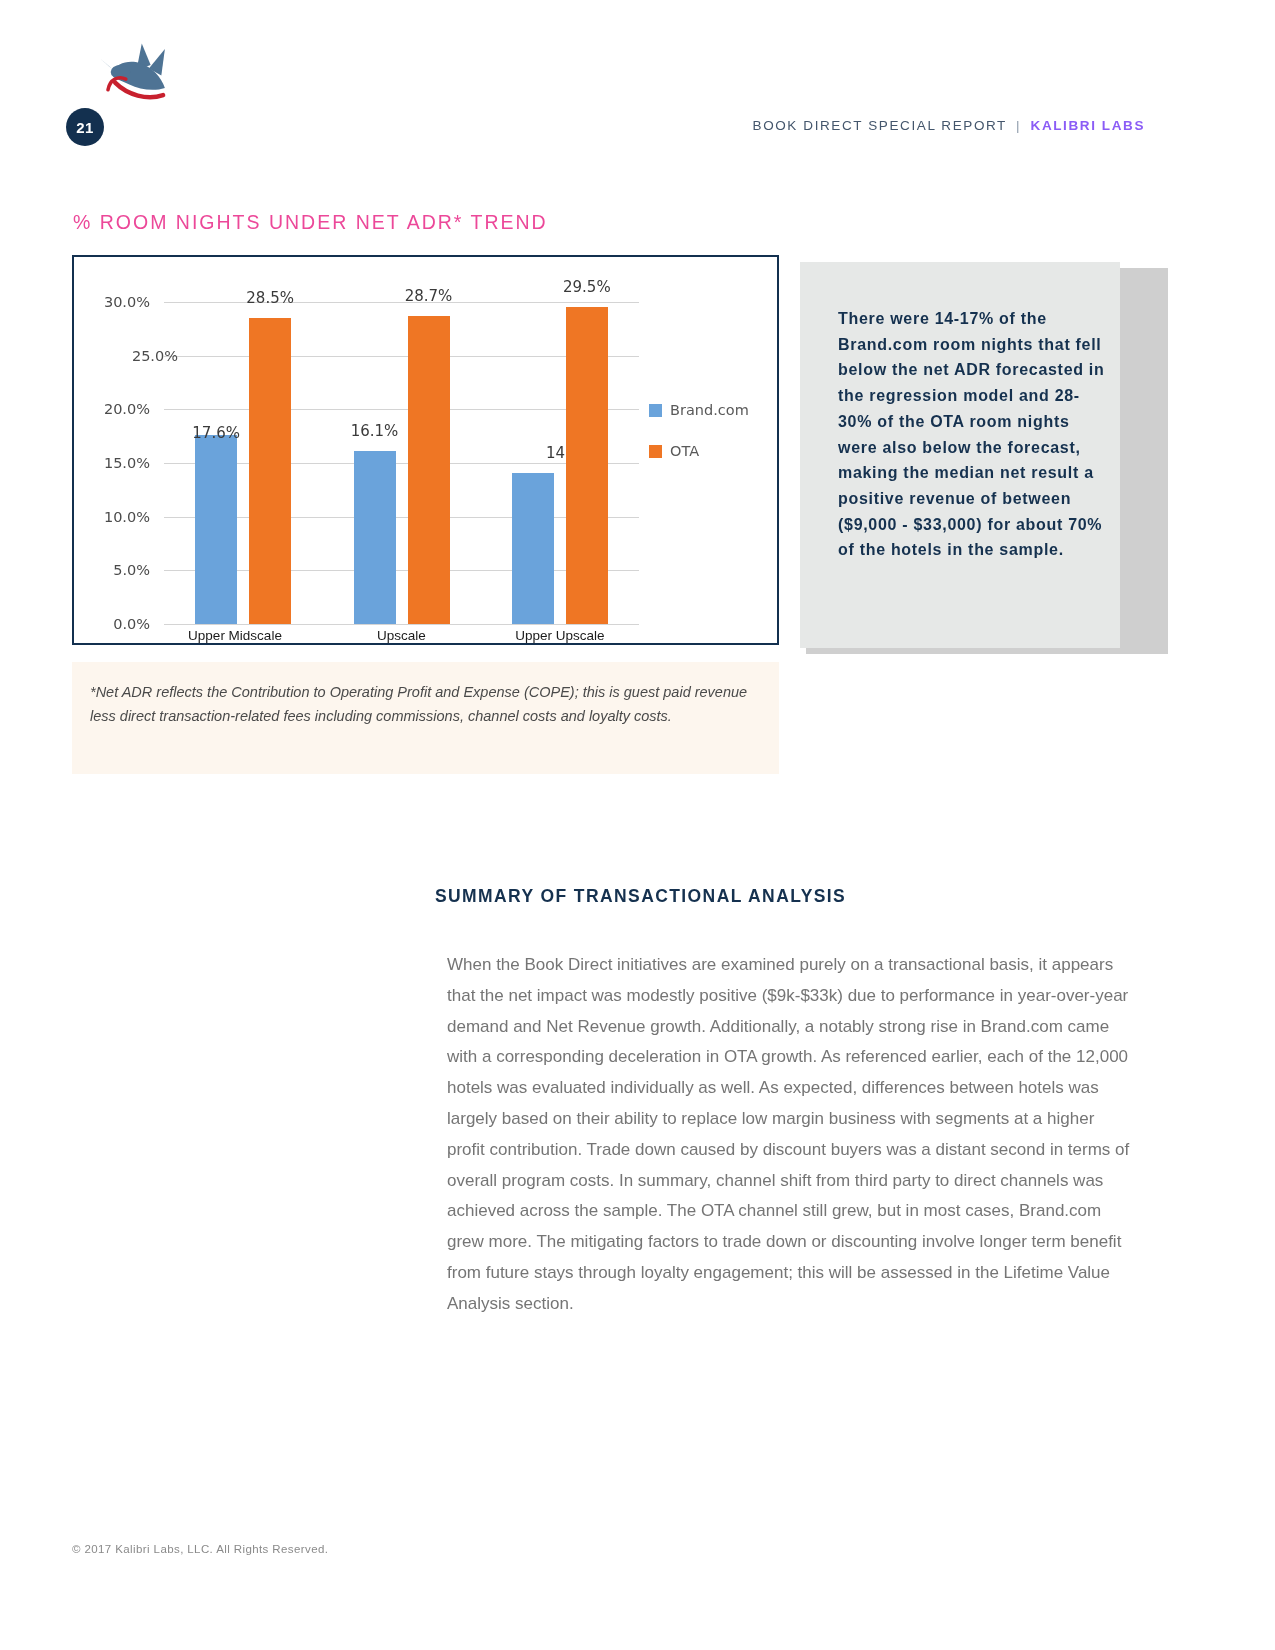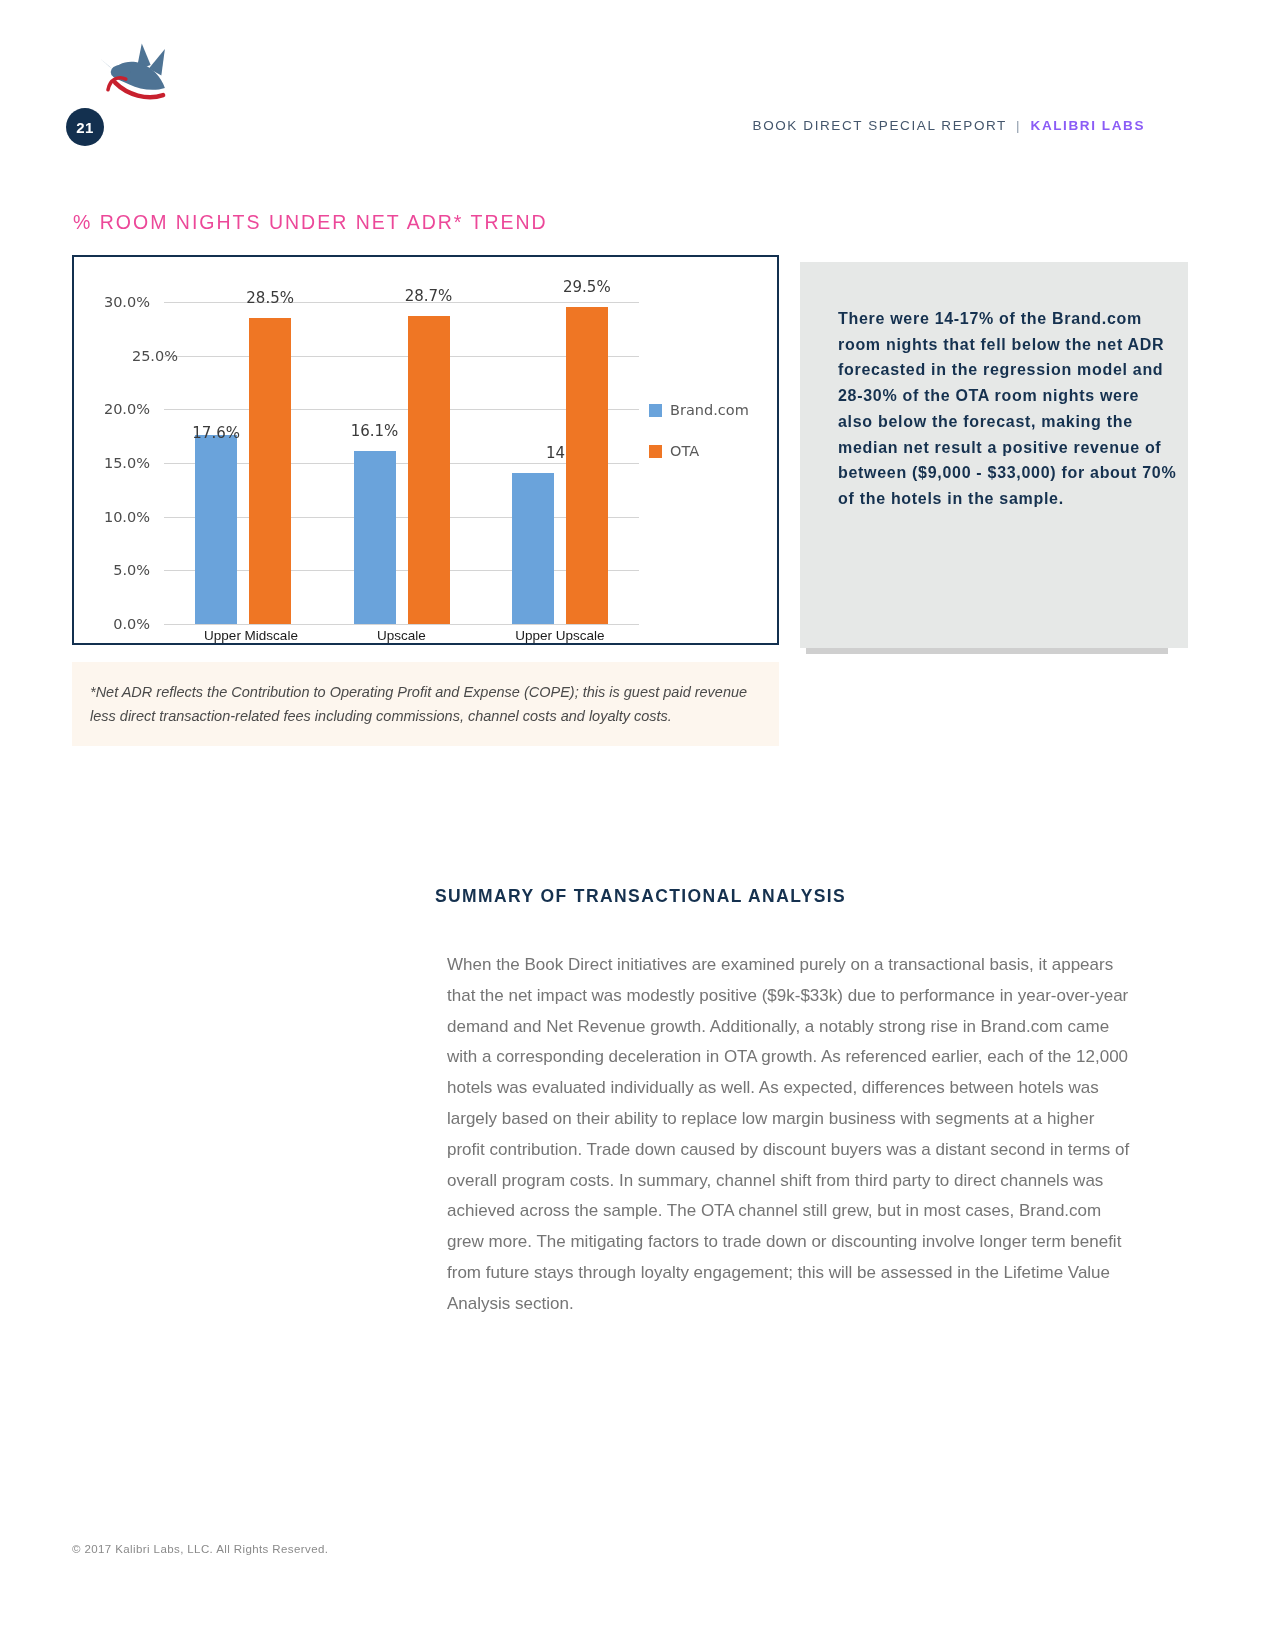--- a/index.html
+++ b/index.html
@@ -69,38 +69,38 @@
   }
 
   #legend{ position:absolute; left:575px; top:145px; }
   .legend-row{ display:flex; align-items:center; margin-bottom:25px; }
   .legend-swatch{ width:13px; height:13px; margin-right:8px; }
   .legend-text{ font-size:14.5px; color:#595959; font-family:"DejaVu Sans", sans-serif; }
 
   
   #footnote{
     position:absolute; left:72px; top:662px;
-    width:707px; height:84px;
+    width:707px; height:112px;
     background:#fdf6ee; box-sizing:border-box;
     padding:18px 22px 0 18px;
   }
   #footnote p{
     margin:0; font-style:italic; font-size:14.5px;
     line-height:24px; color:#4a4a4a;
     font-family:"Liberation Sans", sans-serif;
   }
 
   
   #callout-shadow{
     position:absolute; left:806px; top:268px;
     width:362px; height:386px; background:#cfcfcf;
   }
   #callout{
     position:absolute; left:800px; top:262px;
-    width:388px; height:386px; background:#e6e8e7;
+    width:320px; height:386px; background:#e6e8e7;
     box-sizing:border-box; padding:44px 10px 0 38px;
   }
   #callout p{
     margin:0; font-size:16px; line-height:25.7px;
     letter-spacing:.7px; color:#15314f; font-weight:bold;
   }
 
   
   #summary-heading{
     position:absolute; left:435px; top:886px;
@@ -159,21 +159,21 @@
       <div class="gridline" style="left: 90px; width: 475px; top: 152.333px;"></div>
       <div class="ytick" style="top: 152.333px; left: 0px; width: 76px;">20.0%</div>
       <div class="gridline" style="left: 90px; width: 475px; top: 98.6667px;"></div>
       <div class="ytick" style="top: 98.6667px; left: 0px; width: 76px; margin-left: 28px;">25.0%</div>
       <div class="gridline" style="left: 90px; width: 475px; top: 45px;"></div>
       <div class="ytick" style="top: 45px; left: 0px; width: 76px;">30.0%</div>
       <div class="bar brand" style="left: 121.167px; width: 42px; height: 188.907px; bottom: 19px; background: rgb(106, 163, 219);"></div>
       <div class="barlabel" style="left: 142.167px; top: 167px;">17.6%</div>
       <div class="bar ota" style="left: 175.167px; width: 42px; height: 305.9px; bottom: 19px; background: rgb(239, 118, 36);"></div>
       <div class="barlabel" style="left: 196.167px; top: 32.1px;">28.5%</div>
-      <div class="xlabel" style="left: 177px; top: 371px;">Upper Midscale</div>
+      <div class="xlabel" style="left: 161px; top: 371px;">Upper Midscale</div>
       <div class="bar brand" style="left: 279.5px; width: 42px; height: 172.807px; bottom: 19px; background: rgb(106, 163, 219);"></div>
       <div class="barlabel" style="left: 300.5px; top: 165.193px;">16.1%</div>
       <div class="bar ota" style="left: 333.5px; width: 42px; height: 308.047px; bottom: 19px; background: rgb(239, 118, 36);"></div>
       <div class="barlabel" style="left: 354.5px; top: 29.9533px;">28.7%</div>
       <div class="xlabel" style="left: 327.5px; top: 371px;">Upscale</div>
       <div class="bar brand" style="left: 437.833px; width: 42px; height: 151.34px; bottom: 19px; background: rgb(106, 163, 219);"></div>
       <div class="barlabel" style="left: 458.833px; top: 186.66px; margin-left: 37px;">14.1%</div>
       <div class="bar ota" style="left: 491.833px; width: 42px; height: 316.633px; bottom: 19px; background: rgb(239, 118, 36);"></div>
       <div class="barlabel" style="left: 512.833px; top: 21.3667px;">29.5%</div>
       <div class="xlabel" style="left: 485.833px; top: 371px;">Upper Upscale</div>

